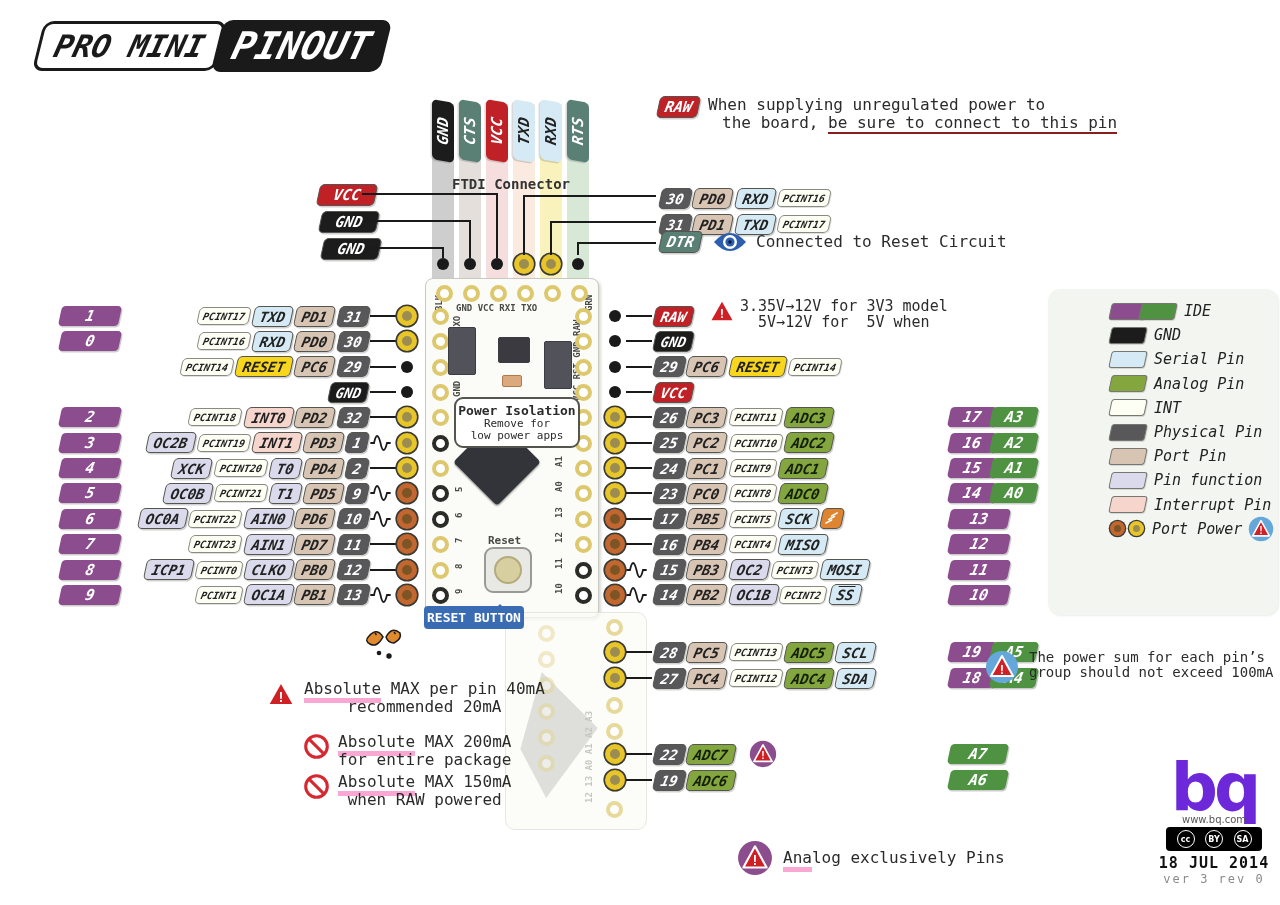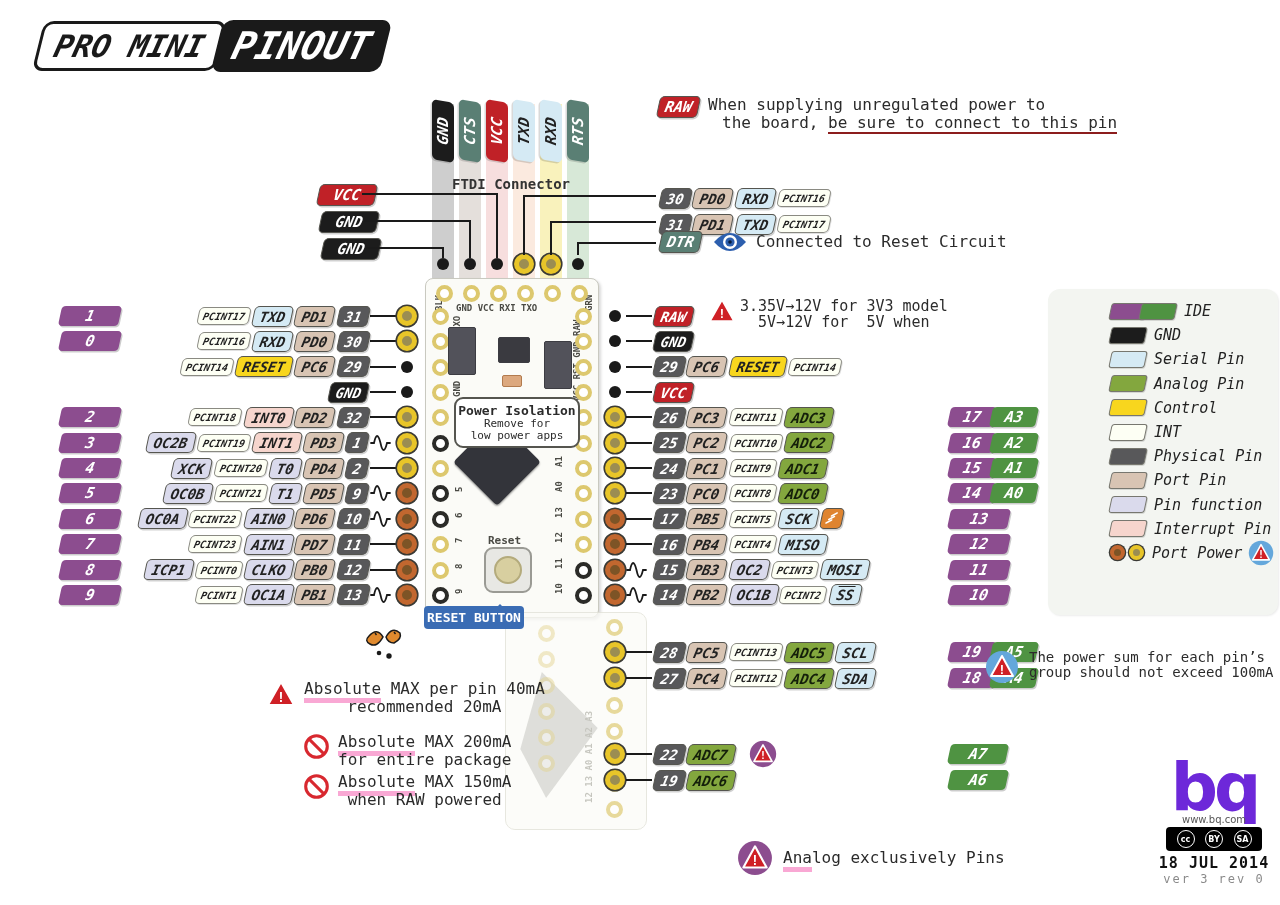--- a/index.html
+++ b/index.html
@@ -1016,24 +1016,20 @@
       </div>
       <div class="leg-item">
         <span class="leg-sw" style="background: rgb(213, 234, 244);"></span>
         <span class="leg-label">Serial Pin</span>
       </div>
       <div class="leg-item">
         <span class="leg-sw" style="background: rgb(131, 167, 62);"></span>
         <span class="leg-label">Analog Pin</span>
       </div>
       <div class="leg-item">
-        <span class="leg-sw" style="background: rgb(248, 214, 30);"></span>
-        <span class="leg-label">Control</span>
-      </div>
-      <div class="leg-item">
         <span class="leg-sw" style="background: rgb(253, 255, 244);"></span>
         <span class="leg-label">INT</span>
       </div>
       <div class="leg-item">
         <span class="leg-sw" style="background: rgb(88, 88, 90);"></span>
         <span class="leg-label">Physical Pin</span>
       </div>
       <div class="leg-item">
         <span class="leg-sw" style="background: rgb(216, 196, 179);"></span>
         <span class="leg-label">Port Pin</span>

